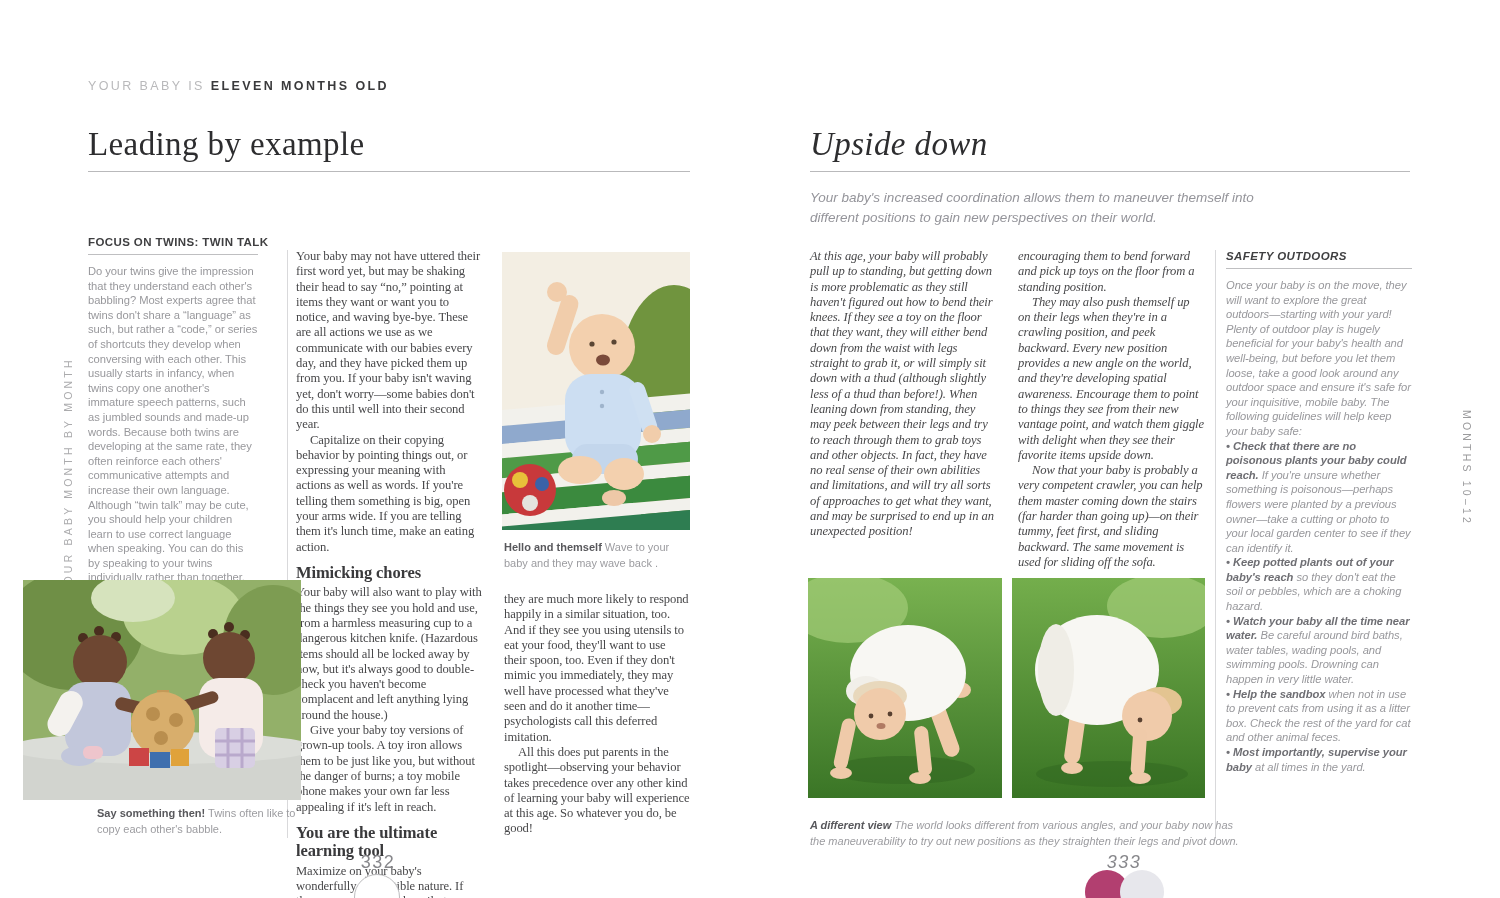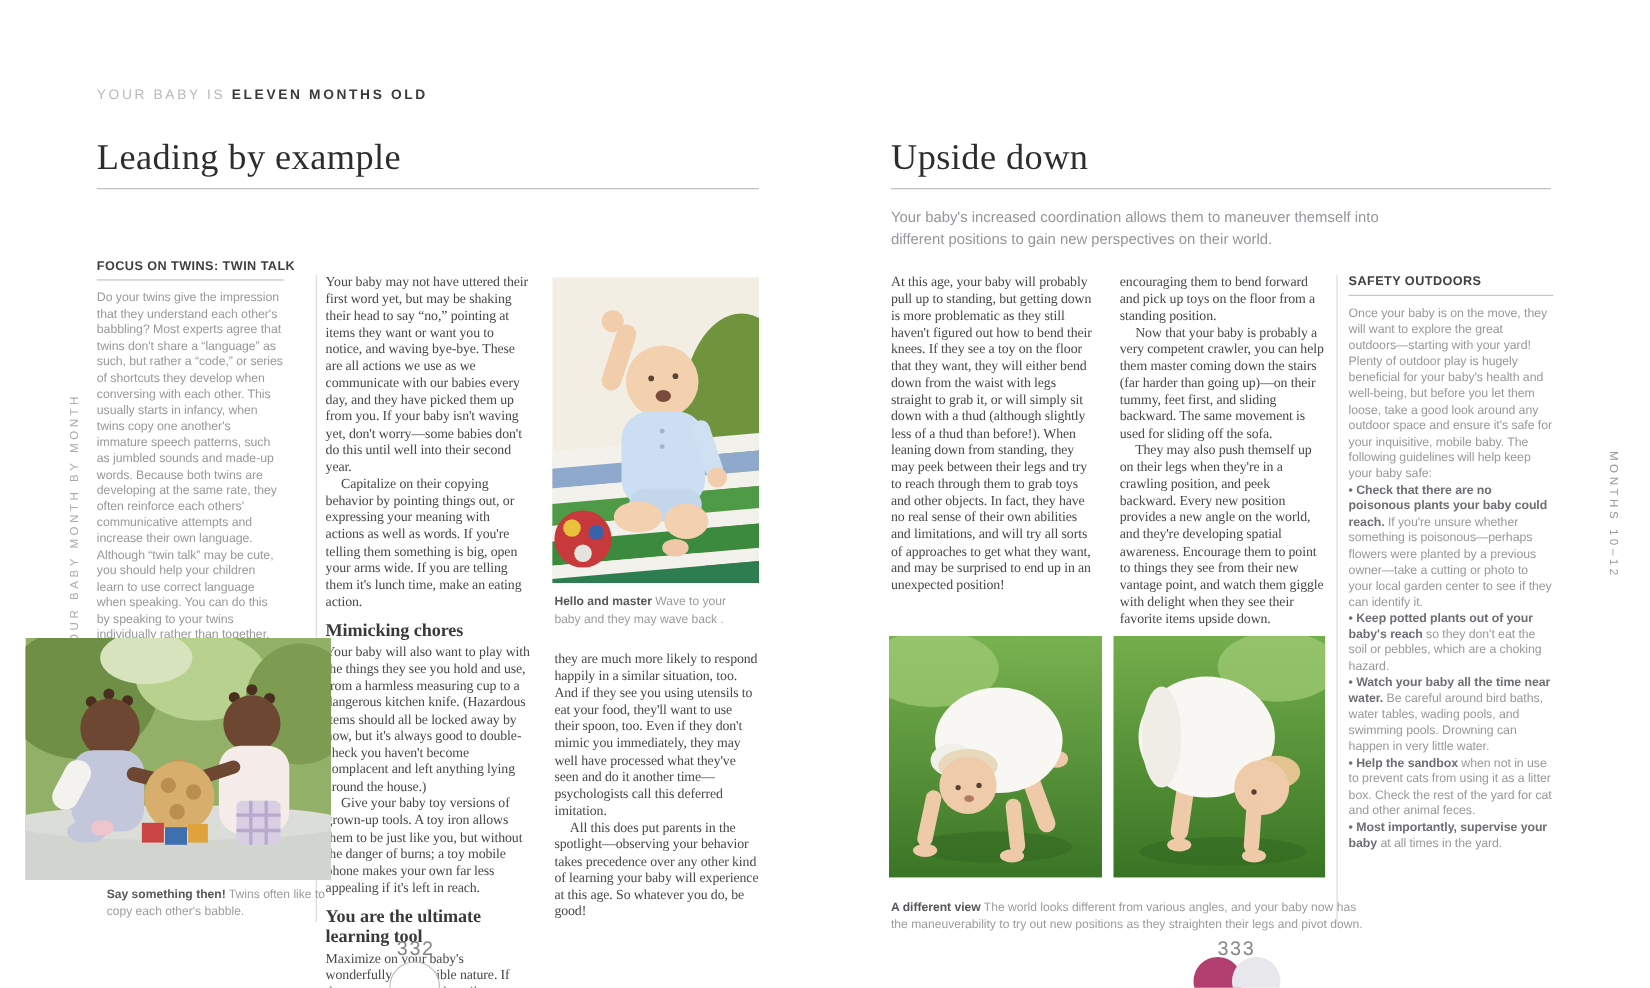--- a/index.html
+++ b/index.html
@@ -122,21 +122,21 @@
       <ellipse cx="122" cy="222" rx="20" ry="16" fill="#f3d0ae"></ellipse>
       <ellipse cx="112" cy="246" rx="12" ry="8" fill="#eec8a7"></ellipse>
       <circle cx="28" cy="238" r="26" fill="#c8393b"></circle>
       <circle cx="18" cy="228" r="8" fill="#e8c23a"></circle>
       <circle cx="40" cy="232" r="7" fill="#3a62a8"></circle>
       <circle cx="28" cy="251" r="8" fill="#e4e4de"></circle>
     </svg>
   </div>
 
   <div class="abs caption" style="left:504px;top:540px;width:178px;">
-    <span class="cb">Hello and master</span><span> Wave to your baby and they may wave back .</span>
+    <span class="cb">Hello and themself</span><span> Wave to your baby and they may wave back .</span>
   </div>
 
   <div class="abs serifcol" style="left:504px;top:592px;width:187px;">
     <p>they are much more likely to respond happily in a similar situation, too. And if they see you using utensils to eat your food, they'll want to use their spoon, too. Even if they don't mimic you immediately, they may well have processed what they've seen and do it another time—psychologists call this deferred imitation.</p>
     <p class="indent">All this does put parents in the spotlight—observing your behavior takes precedence over any other kind of learning your baby will experience at this age. So whatever you do, be good!</p>
   </div>
 
   <div class="abs photo" style="left:23px;top:580px;width:278px;height:220px;">
     <svg width="278" height="220" viewBox="0 0 278 220" xmlns="http://www.w3.org/2000/svg">
       <rect width="278" height="220" fill="#93b069"></rect>
@@ -184,35 +184,35 @@
   </div>
 
   <div class="abs caption" style="left:97px;top:806px;width:200px;">
     <span class="cb">Say something then!</span><span> Twins often like to copy each other's babble.</span>
   </div>
 
   <div class="abs pagenum" style="left:340px;top:852px;width:76px;">332</div>
   <div class="abs circle-outline" style="left:354px;top:874px;"></div>
 </div>
 
-<div class="abs" style="left:750px;top:0;width:750px;height:766px;">
+<div class="abs" style="left:750px;top:0;width:750px;height:766px;font-style:italic;">
 
   <div class="abs page-title" style="left:60px;top:126px;">Upside down</div>
   <hr class="abs title-rule" style="left:60px;top:171px;width:600px;">
 
   <div class="abs intro" style="left:60px;top:188px;width:470px;">Your baby's increased coordination allows them to maneuver themself into different positions to gain new perspectives on their world.</div>
 
   <div class="abs serifcol" style="left:60px;top:249px;width:188px;">
     <p>At this age, your baby will probably pull up to standing, but getting down is more problematic as they still haven't figured out how to bend their knees. If they see a toy on the floor that they want, they will either bend down from the waist with legs straight to grab it, or will simply sit down with a thud (although slightly less of a thud than before!). When leaning down from standing, they may peek between their legs and try to reach through them to grab toys and other objects. In fact, they have no real sense of their own abilities and limitations, and will try all sorts of approaches to get what they want, and may be surprised to end up in an unexpected position!</p>
   </div>
 
   <div class="abs serifcol" style="left:268px;top:249px;width:186px;">
     <p>encouraging them to bend forward and pick up toys on the floor from a standing position.</p>
+    <p class="indent">They may also push themself up on their legs when they're in a crawling position, and peek backward. Every new position provides a new angle on the world, and they're developing spatial awareness. Encourage them to point to things they see from their new vantage point, and watch them giggle with delight when they see their favorite items upside down.</p>
     <p class="indent">Now that your baby is probably a very competent crawler, you can help them master coming down the stairs (far harder than going up)—on their tummy, feet first, and sliding backward. The same movement is used for sliding off the sofa.</p>
-    <p class="indent">They may also push themself up on their legs when they're in a crawling position, and peek backward. Every new position provides a new angle on the world, and they're developing spatial awareness. Encourage them to point to things they see from their new vantage point, and watch them giggle with delight when they see their favorite items upside down.</p>
   </div>
 
   <div class="abs vdivider" style="left:465px;top:250px;height:588px;"></div>
 
   <div class="abs" style="left:476px;top:250px;width:186px;">
     <p class="box-head">SAFETY OUTDOORS</p>
     <hr class="box-rule">
     <div class="boxcol">
       <p>Once your baby is on the move, they will want to explore the great outdoors—starting with your yard! Plenty of outdoor play is hugely beneficial for your baby's health and well-being, but before you let them loose, take a good look around any outdoor space and ensure it's safe for your inquisitive, mobile baby. The following guidelines will help keep your baby safe:</p>
       <p class="bullet"><span class="blead">Check that there are no poisonous plants your baby could reach.</span><span> If you're unsure whether something is poisonous—perhaps flowers were planted by a previous owner—take a cutting or photo to your local garden center to see if they can identify it.</span></p>

